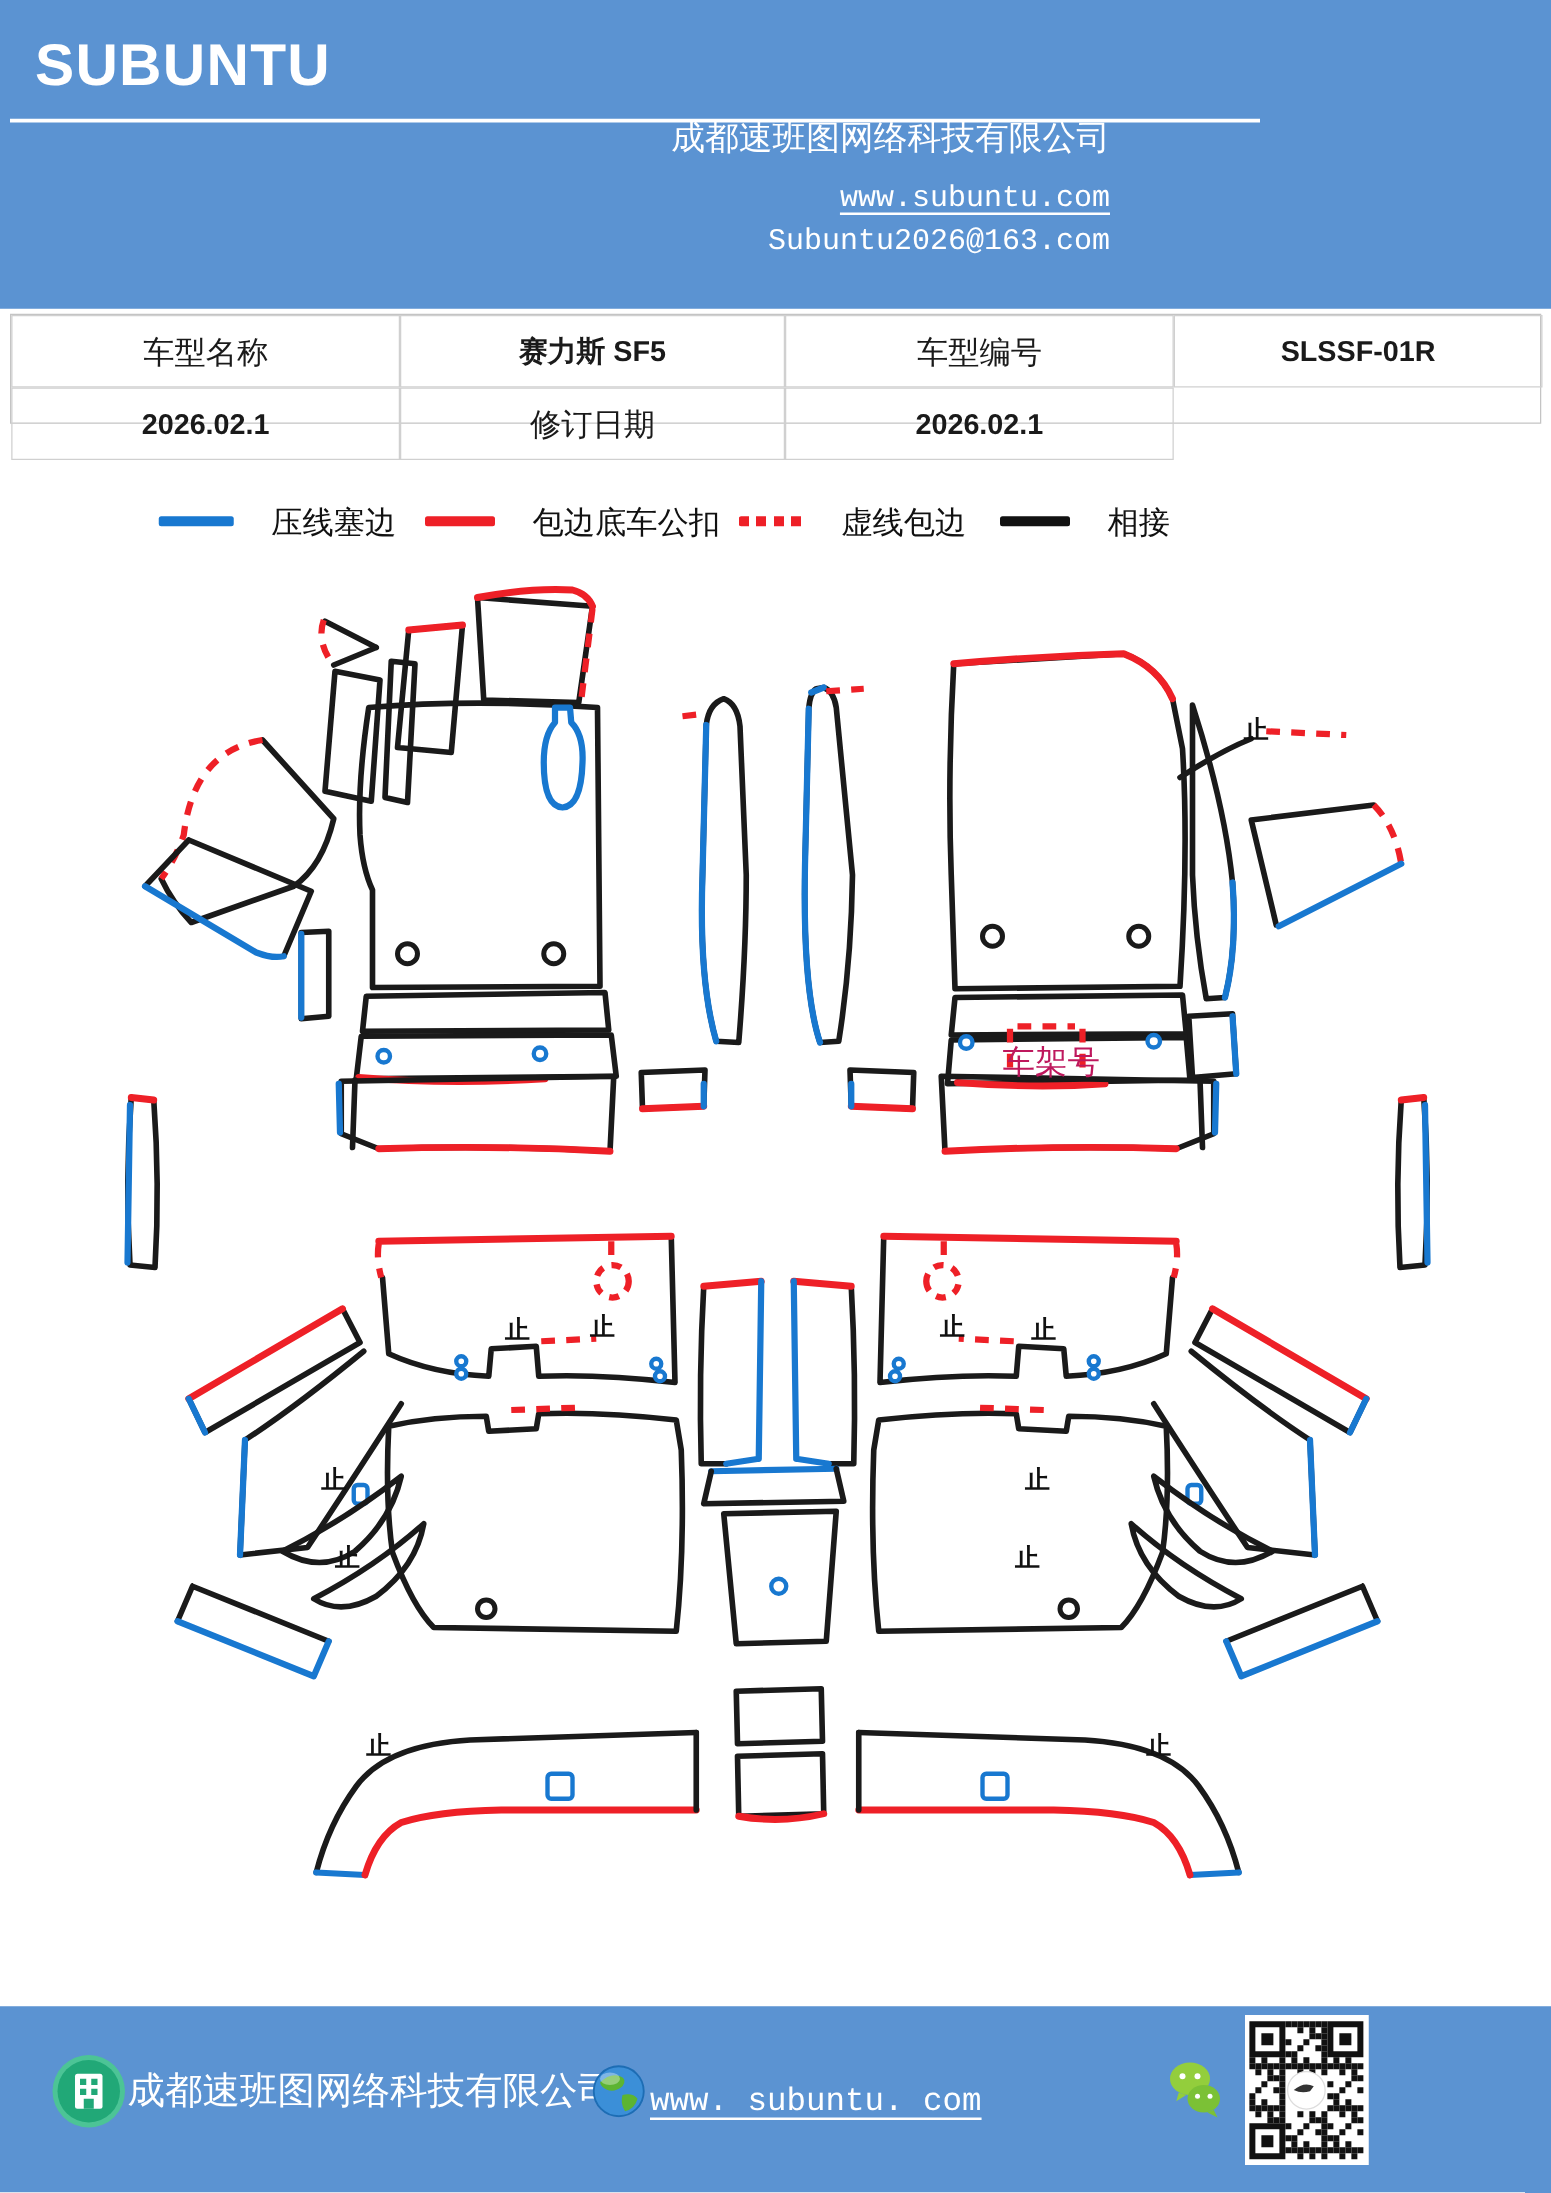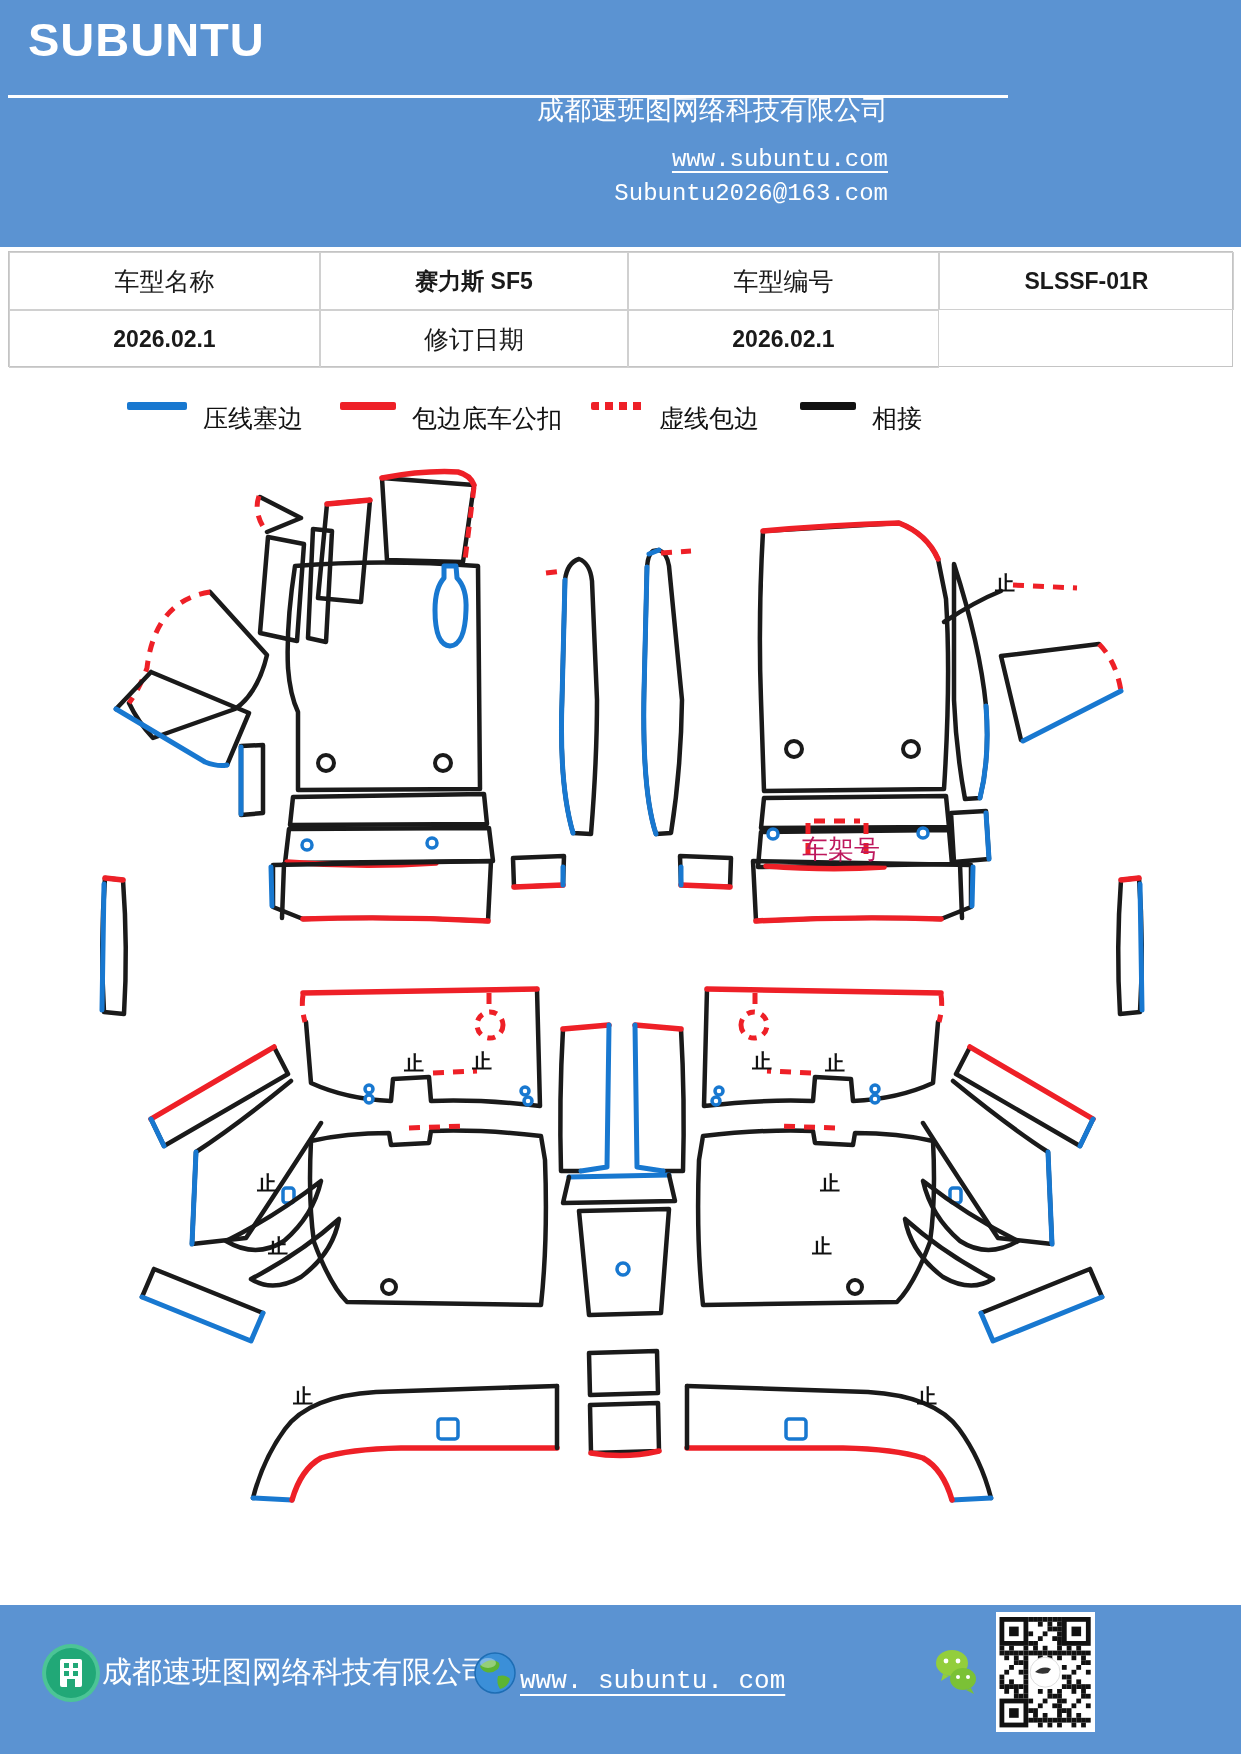--- a/index.html
+++ b/index.html
@@ -1,42 +1,42 @@
 <!DOCTYPE html>
 <html><head>
 <meta charset="utf-8">
 <style>
   html,body{margin:0;padding:0;background:#e8e8e8;}
   .page{position:relative;width:1241px;height:1754px;background:#ffffff;overflow:hidden;
         font-family:"Liberation Sans",sans-serif;margin:0 auto;}
   
   .top-band{position:absolute;left:0;top:0;width:1241px;height:247px;background:#5b93d2;}
-  .brand{position:absolute;left:28px;top:12px;color:#fff;font-size:47px;font-weight:800;
+  .brand{position:absolute;left:28px;top:24px;color:#fff;font-size:47px;font-weight:800;
          letter-spacing:1px;font-family:"Liberation Sans",sans-serif;}
   .head-rule{position:absolute;left:8px;top:95px;width:1000px;height:3px;background:#fff;}
   .company-top{position:absolute;right:353px;top:92px;color:#fff;font-size:27px;
                font-family:"Liberation Serif",serif;white-space:nowrap;}
   .doc-type{position:absolute;left:928px;top:28px;color:#fff;font-size:100px;font-weight:700;
             line-height:1;letter-spacing:3px;font-family:"Liberation Sans",sans-serif;}
   .page-title{position:absolute;left:30px;top:130px;color:#fff;font-size:38px;
               font-family:"Liberation Serif",serif;}
   .site-top{position:absolute;right:353px;top:146px;color:#fff;font-size:24px;
             font-family:"Liberation Mono",monospace;text-decoration:underline;text-underline-offset:5px;}
   .mail-top{position:absolute;right:353px;top:180px;color:#fff;font-size:24px;
             font-family:"Liberation Mono",monospace;}
   
-  .info-table{position:absolute;left:8px;top:251px;width:1225px;height:116px;
+  .info-table{position:absolute;left:8px;top:251px;width:1225px;height:88px;
               display:grid;grid-template-columns:311px 308px 311px 295px;grid-template-rows:58px 58px;
               border:1px solid #c4c4c4;box-sizing:border-box;}
   .cell{border:1px solid #d0d0d0;display:flex;align-items:center;justify-content:center;
         box-sizing:border-box;color:#1a1a1a;}
   .cell.lab{font-size:25px;font-family:"Liberation Serif",serif;}
   .cell.val{font-size:23px;font-weight:700;font-family:"Liberation Sans",sans-serif;}
   
-  .legend-item{position:absolute;top:402px;height:30px;display:flex;gap:16px;}
+  .legend-item{position:absolute;top:402px;height:30px;display:flex;align-items:center;gap:30px;}
   .swatch{height:8px;border-radius:2px;}
   .legend-label{font-size:25px;color:#111;font-family:"Liberation Serif",serif;white-space:nowrap;}
   
   .diagram-svg{position:absolute;left:0;top:455px;}
   .k{stroke:#1a1a1a;fill:none;stroke-width:4.5;stroke-linecap:round;stroke-linejoin:round;}
   .b{stroke:#1878d0;fill:none;stroke-width:5;stroke-linecap:round;stroke-linejoin:round;}
   .r{stroke:#ee2027;fill:none;stroke-width:5.5;stroke-linecap:round;stroke-linejoin:round;}
   .rd{stroke:#ee2027;fill:none;stroke-width:5;stroke-dasharray:11 9;stroke-linecap:butt;}
   .hole{fill:#fff;stroke:#1a1a1a;stroke-width:4;}
   .bdot{fill:#fff;stroke:#1878d0;stroke-width:3.5;}

